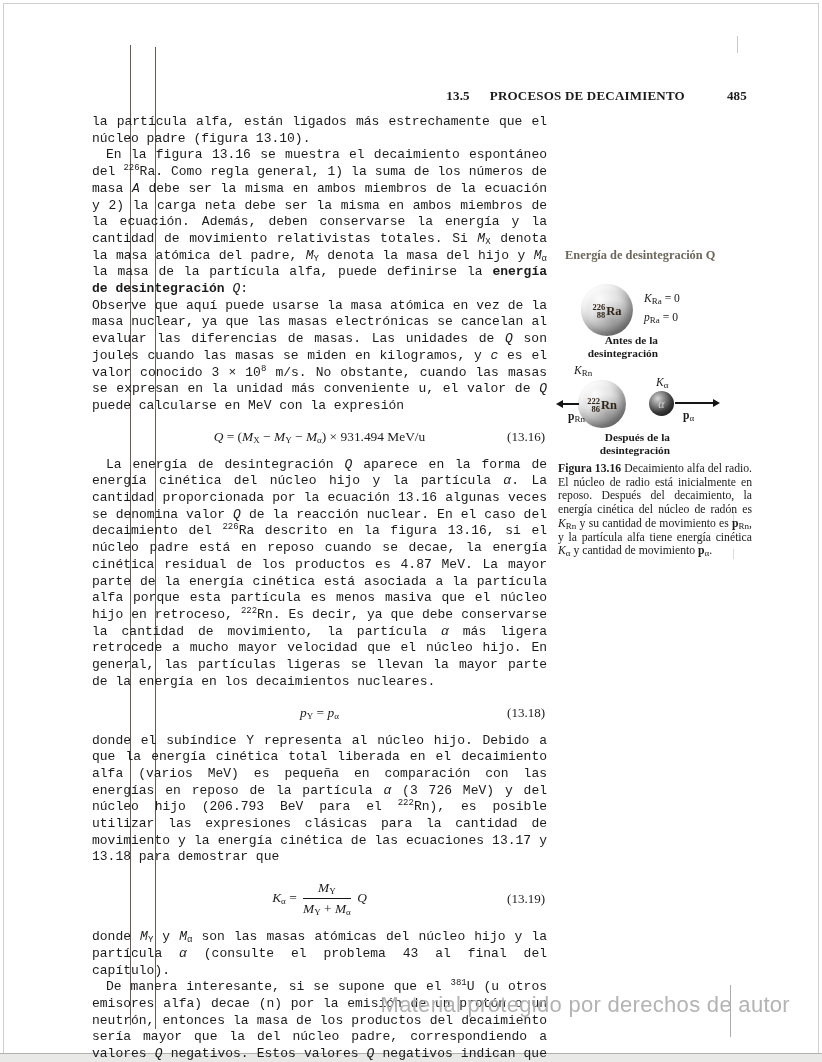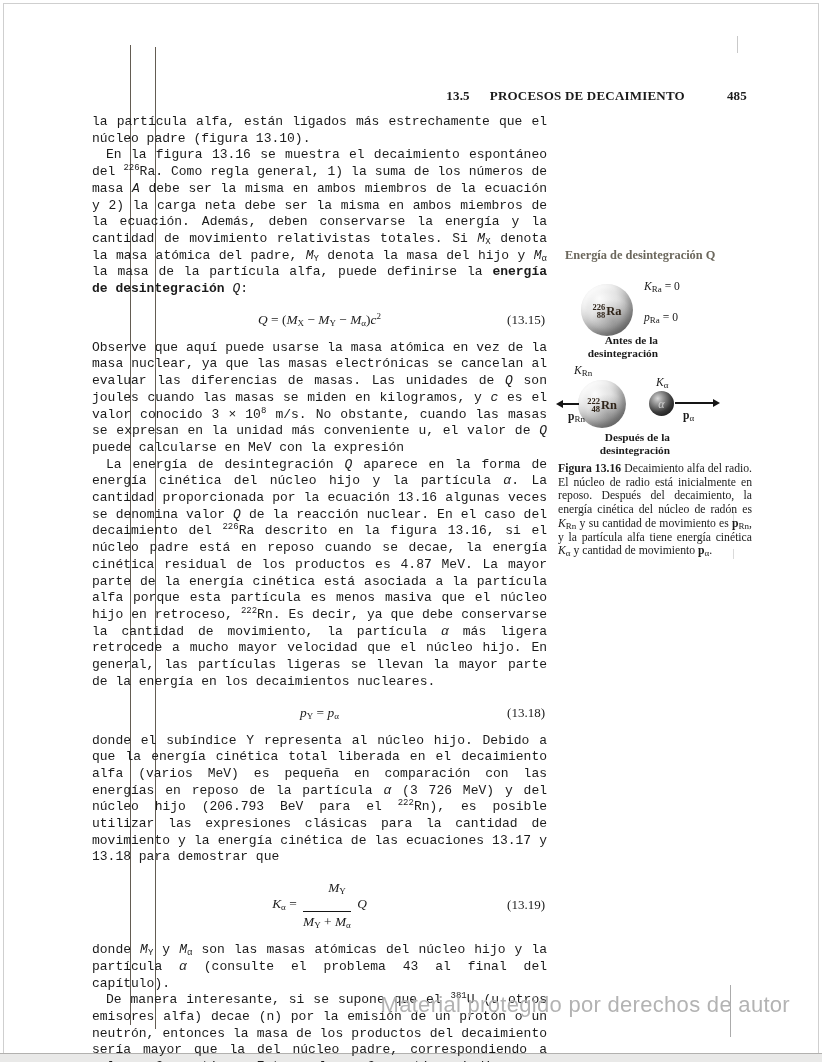--- a/index.html
+++ b/index.html
@@ -34,21 +34,21 @@
   
   .text-col{position:absolute;left:92px;top:114px;width:455px;font-size:13px;line-height:16.7px;text-align:justify;}
   .para{margin:0;font-family:Liberation Mono, monospace;}
   .para.indent{text-indent:14px;}
   .equation{position:relative;margin:13px 0 11px 0;text-align:center;font-size:13.4px;line-height:18px;}
   .eq-body i{font-style:italic;}
   .eq-num{position:absolute;right:2px;top:50%;transform:translateY(-50%);font-size:13px;font-style:normal;}
   sub{font-size:9px;vertical-align:-2px;line-height:0;}
   sup{font-size:9px;vertical-align:5px;line-height:0;}
   .frac{display:inline-block;vertical-align:middle;text-align:center;margin:0 3px;}
-  .frac .fnum{display:block;border-bottom:1.2px solid #151515;padding:0 5px 14px 5px;text-align:right;}
+  .frac .fnum{display:block;border-bottom:1.2px solid #151515;padding:0 5px 1px 5px;}
   .frac .fden{display:block;padding-top:1px;}
 
   
   .sidebar{position:absolute;left:556px;top:248px;width:202px;}
   .sb-heading{position:absolute;left:9px;top:0;width:190px;font-weight:bold;font-size:12.4px;color:#6b675c;}
   .sphere{position:absolute;border-radius:50%;
     background:
       radial-gradient(circle at 62% 72%, rgba(90,90,90,.35) 0%, rgba(0,0,0,0) 45%),
       radial-gradient(circle at 35% 28%, #fbfbfb 0%, #e3e3e3 34%, #b3b3b3 66%, #767676 96%);
     box-shadow: inset -4px -5px 7px rgba(0,0,0,.30), inset 3px 4px 5px rgba(255,255,255,.75);
@@ -57,21 +57,21 @@
   .sphere-rn{left:22px;top:132px;width:48px;height:48px;}
   .nuclide{color:#2e2318;white-space:nowrap;}
   .nuclide .stack{display:inline-flex;flex-direction:column;align-items:flex-end;font-size:8.5px;line-height:8px;font-weight:bold;margin-right:1px;vertical-align:middle;}
   .nuclide .sym{font-size:12.5px;font-weight:bold;vertical-align:middle;}
   .alpha-sphere{position:absolute;left:93px;top:143px;width:25px;height:25px;border-radius:50%;
     background: radial-gradient(circle at 35% 30%, #d8d8d8 0%, #8a8a8a 28%, #3a3a3a 58%, #0c0c0c 95%);
     display:flex;align-items:center;justify-content:center;}
   .alpha-sphere .alpha{color:#cfcfcf;font-style:italic;font-size:12px;line-height:1;}
   .fig-label{position:absolute;font-size:11.6px;font-style:normal;white-space:nowrap;}
   .fig-label i{font-style:italic;}
-  .lbl-kra{left:88px;top:32px;}
+  .lbl-kra{left:88px;top:44px;}
   .lbl-pra{left:88px;top:63px;}
   .lbl-krn{left:18px;top:116px;}
   .lbl-prn{left:12px;top:162px;}
   .lbl-ka{left:100px;top:128px;}
   .lbl-pa{left:127px;top:161px;}
   .fig-caption-sm{position:absolute;text-align:right;font-weight:bold;font-size:11.3px;line-height:12.8px;}
   .cap-antes{left:2px;top:86px;width:100px;}
   .cap-despues{left:2px;top:183px;width:112px;}
   .arrow{position:absolute;height:1.7px;background:#151515;}
   .arrow-left{left:7px;top:155px;width:16px;}
@@ -97,22 +97,22 @@
 
 <div class="page-header">
   <span class="sec">13.5</span>
   <span class="ttl">PROCESOS DE DECAIMIENTO</span>
   <span class="pg">485</span>
 </div>
 
 <div class="text-col" id="flow">
     <div class="para">la partícula alfa, están ligados más estrechamente que el núcleo padre (figura 13.10).</div>
     <div class="para indent">En la figura 13.16 se muestra el decaimiento espontáneo del <sup>226</sup>Ra. Como regla general, 1) la suma de los números de masa <i>A</i> debe ser la misma en ambos miembros de la ecuación y 2) la carga neta debe ser la misma en ambos miembros de la ecuación. Además, deben conservarse la energía y la cantidad de movimiento relativistas totales. Si <i>M</i><sub>X</sub> denota la masa atómica del padre, <i>M</i><sub>Y</sub> denota la masa del hijo y <i>M</i><sub>α</sub> la masa de la partícula alfa, puede definirse la <b>energía de desintegración</b> <i>Q</i>:</div>
-    <div class="equation"><span class="eq-body"><i>Q</i> = (<i>M</i><sub>X</sub> − <i>M</i><sub>Y</sub> − <i>M</i><sub>α</sub>)<i>c</i><sup>2</sup></span><span class="eq-num">(13.15)</span></div>
     <div class="para">Observe que aquí puede usarse la masa atómica en vez de la masa nuclear, ya que las masas electrónicas se cancelan al evaluar las diferencias de masas. Las unidades de <i>Q</i> son joules cuando las masas se miden en kilogramos, y <i>c</i> es el valor conocido 3 × 10<sup>8</sup> m/s. No obstante, cuando las masas se expresan en la unidad más conveniente u, el valor de <i>Q</i> puede calcularse en MeV con la expresión</div>
+    <div class="equation"><span class="eq-body"><i>Q</i> = (<i>M</i><sub>X</sub> − <i>M</i><sub>Y</sub> − <i>M</i><sub>α</sub>) × 931.494 MeV/u</span><span class="eq-num">(13.16)</span></div>
     <div class="para indent">La energía de desintegración <i>Q</i> aparece en la forma de energía cinética del núcleo hijo y la partícula <i>α</i>. La cantidad proporcionada por la ecuación 13.16 algunas veces se denomina valor <i>Q</i> de la reacción nuclear. En el caso del decaimiento del <sup>226</sup>Ra descrito en la figura 13.16, si el núcleo padre está en reposo cuando se decae, la energía cinética residual de los productos es 4.87 MeV. La mayor parte de la energía cinética está asociada a la partícula alfa porque esta partícula es menos masiva que el núcleo hijo en retroceso, <sup>222</sup>Rn. Es decir, ya que debe conservarse la cantidad de movimiento, la partícula <i>α</i> más ligera retrocede a mucho mayor velocidad que el núcleo hijo. En general, las partículas ligeras se llevan la mayor parte de la energía en los decaimientos nucleares.</div>
     <div class="equation"><span class="eq-body"><i>p</i><sub>Y</sub> = <i>p</i><sub>α</sub></span><span class="eq-num">(13.18)</span></div>
     <div class="para">donde el subíndice Y representa al núcleo hijo. Debido a que la energía cinética total liberada en el decaimiento alfa (varios MeV) es pequeña en comparación con las energías en reposo de la partícula <i>α</i> (3 726 MeV) y del núcleo hijo (206.793 BeV para el <sup>222</sup>Rn), es posible utilizar las expresiones clásicas para la cantidad de movimiento y la energía cinética de las ecuaciones 13.17 y 13.18 para demostrar que</div>
     <div class="equation"><span class="eq-body"><i>K</i><sub>α</sub> = <span class="frac"><span class="fnum"><i>M</i><sub>Y</sub></span><span class="fden"><i>M</i><sub>Y</sub> + <i>M</i><sub>α</sub></span></span> <i>Q</i></span><span class="eq-num">(13.19)</span></div>
     <div class="para">donde <i>M</i><sub>Y</sub> y <i>M</i><sub>α</sub> son las masas atómicas del núcleo hijo y la partícula <i>α</i> (consulte el problema 43 al final del capítulo).</div>
     <div class="para indent">De manera interesante, si se supone que el <sup>381</sup>U (u otros emisores alfa) decae (n) por la emisión de un protón o un neutrón, entonces la masa de los productos del decaimiento sería mayor que la del núcleo padre, correspondiendo a valores <i>Q</i> negativos. Estos valores <i>Q</i> negativos indican que tales decaimientos no ocurren en forma espontánea.</div>
   </div>
 
 <div class="sidebar">
   <div class="sb-heading">Energía de desintegración Q</div>
@@ -127,21 +127,21 @@
   </div>
   <div class="fig-label lbl-kra"><i>K</i><sub>Ra</sub> = 0</div>
   <div class="fig-label lbl-pra"><i>p</i><sub>Ra</sub> = 0</div>
   <div class="fig-caption-sm cap-antes">Antes de la desintegración</div>
 
   <div class="fig-label lbl-krn"><i>K</i><sub>Rn</sub></div>
   <div class="sphere sphere-rn">
     <span class="nuclide">
       <span class="stack">
           <span>222</span>
-          <span>48</span>
+          <span>86</span>
         </span><span class="sym">Rn</span>
     </span>
   </div>
   <div class="arrow arrow-left"></div>
   <div class="fig-label lbl-prn"><b>p</b><sub>Rn</sub></div>
 
   <div class="fig-label lbl-ka"><i>K</i><sub>α</sub></div>
   <div class="alpha-sphere">
     <span class="alpha">α</span>
   </div>

